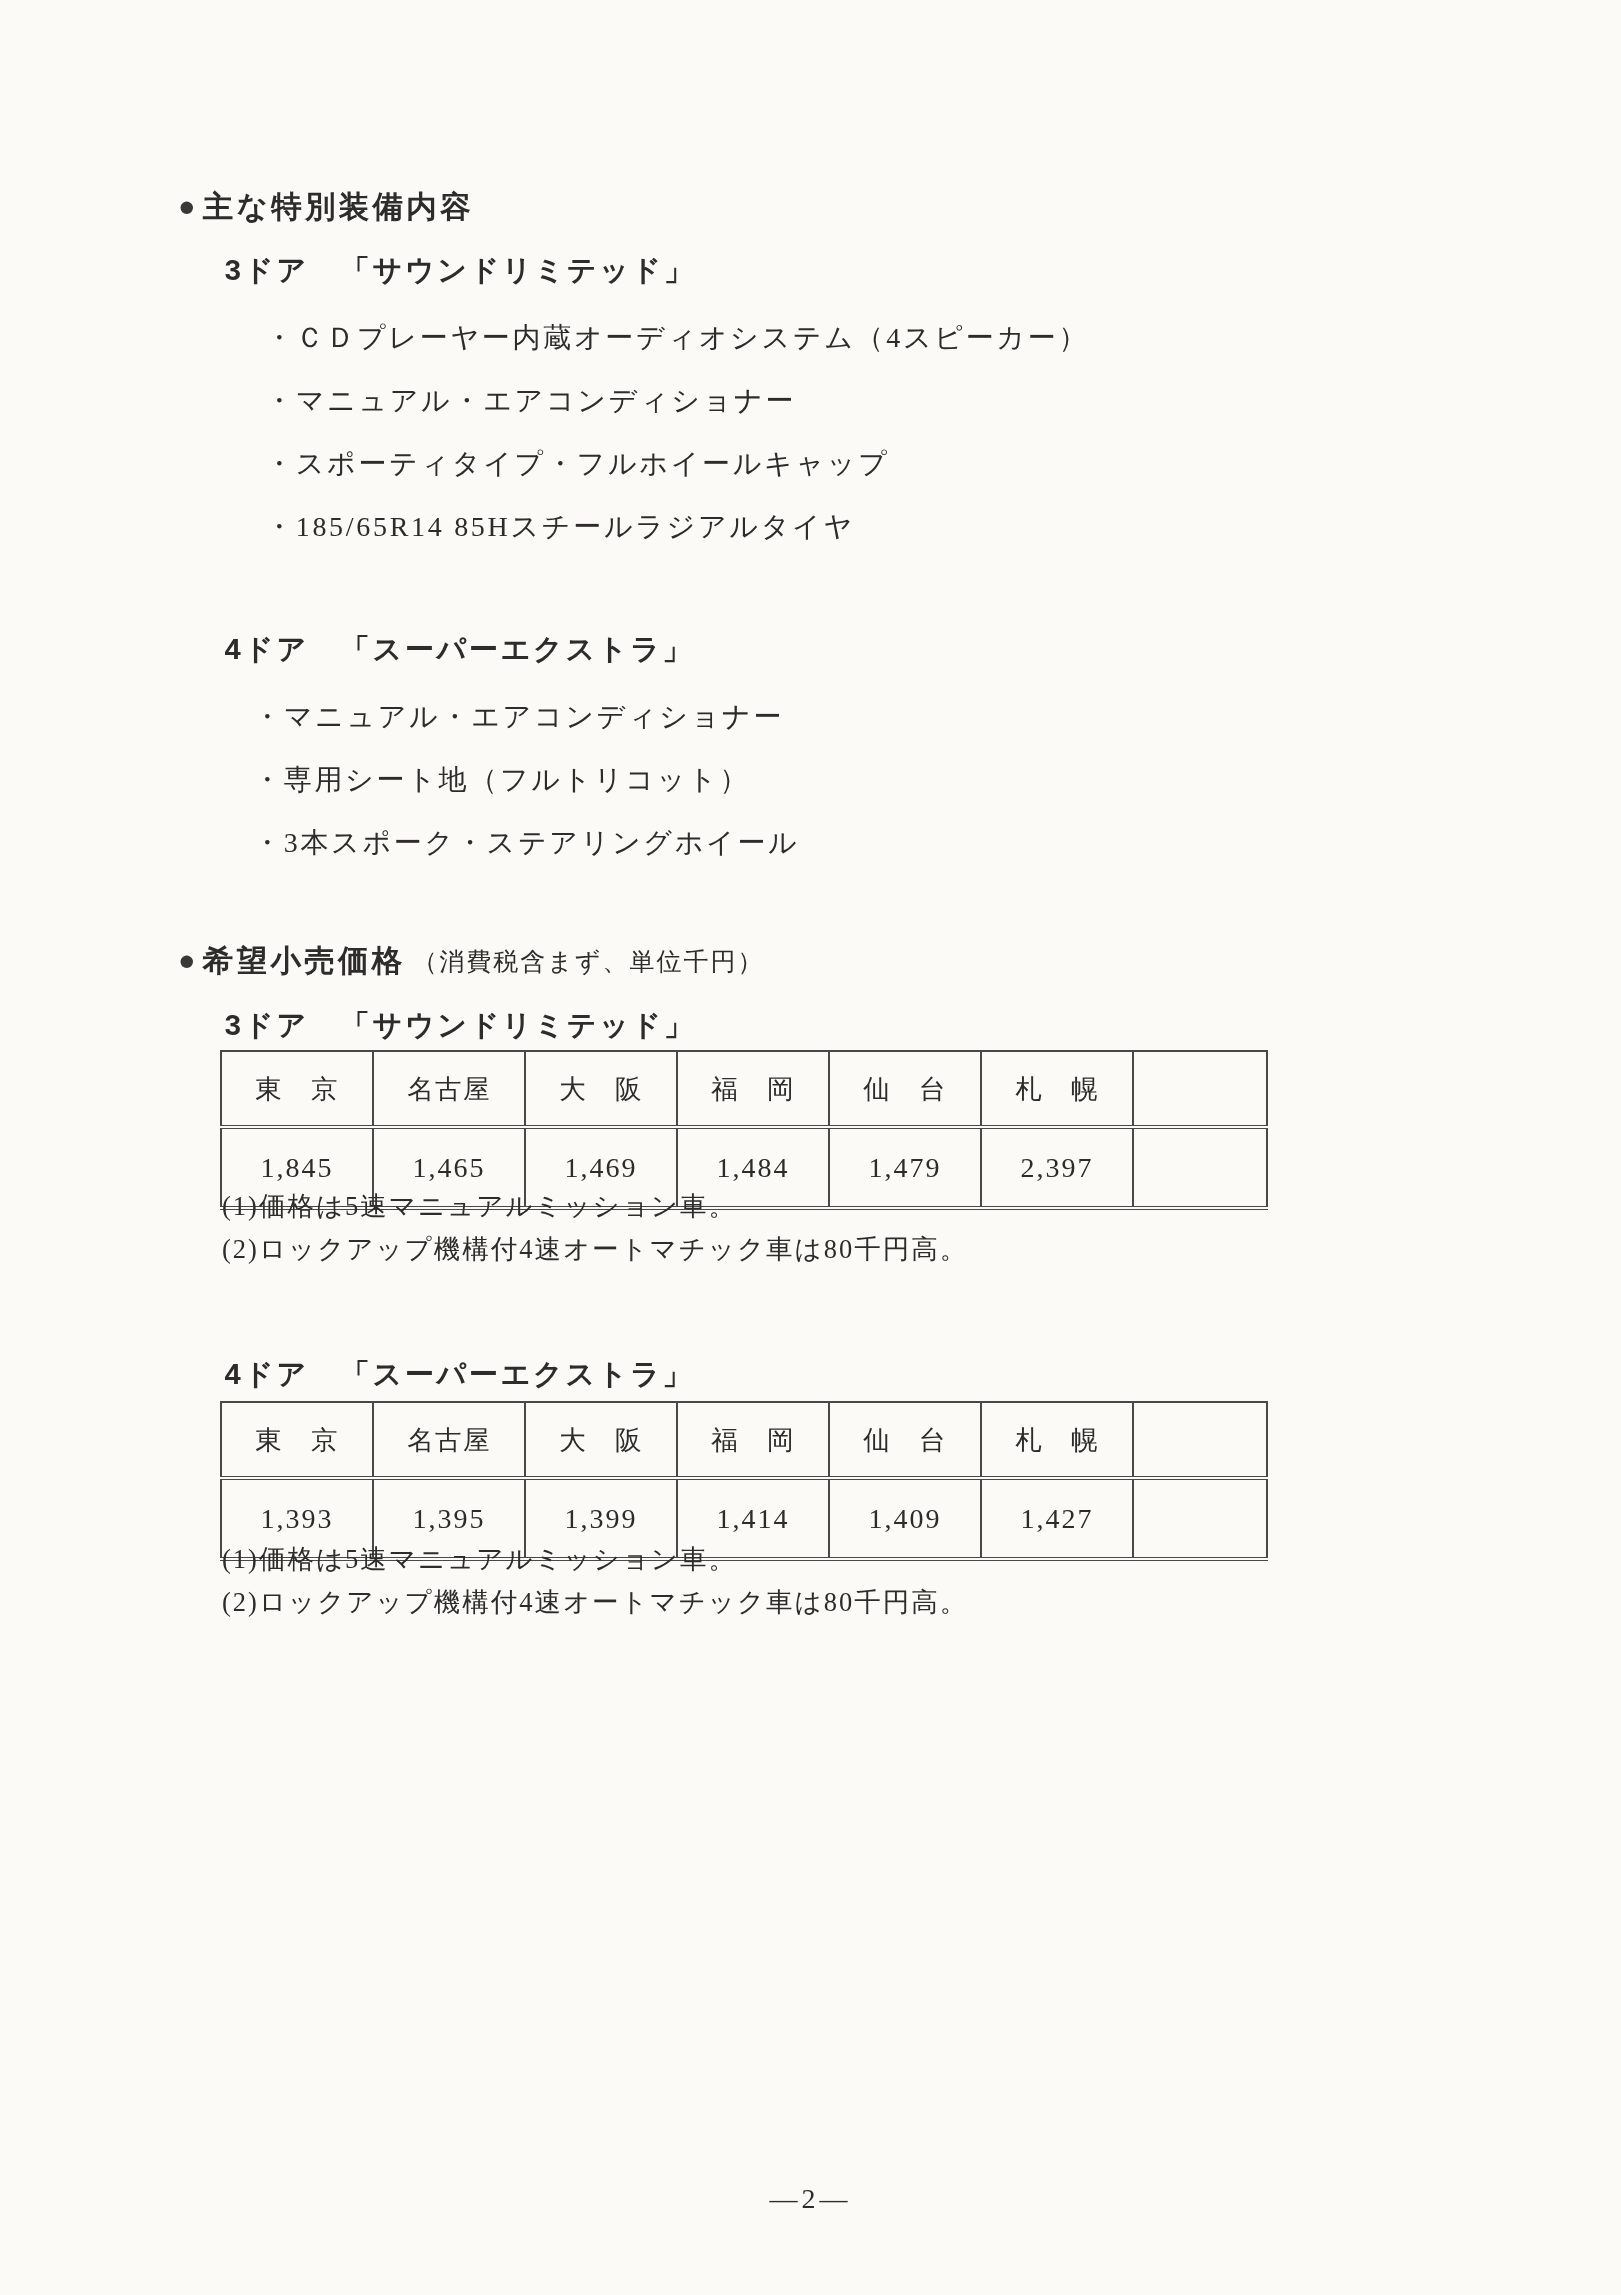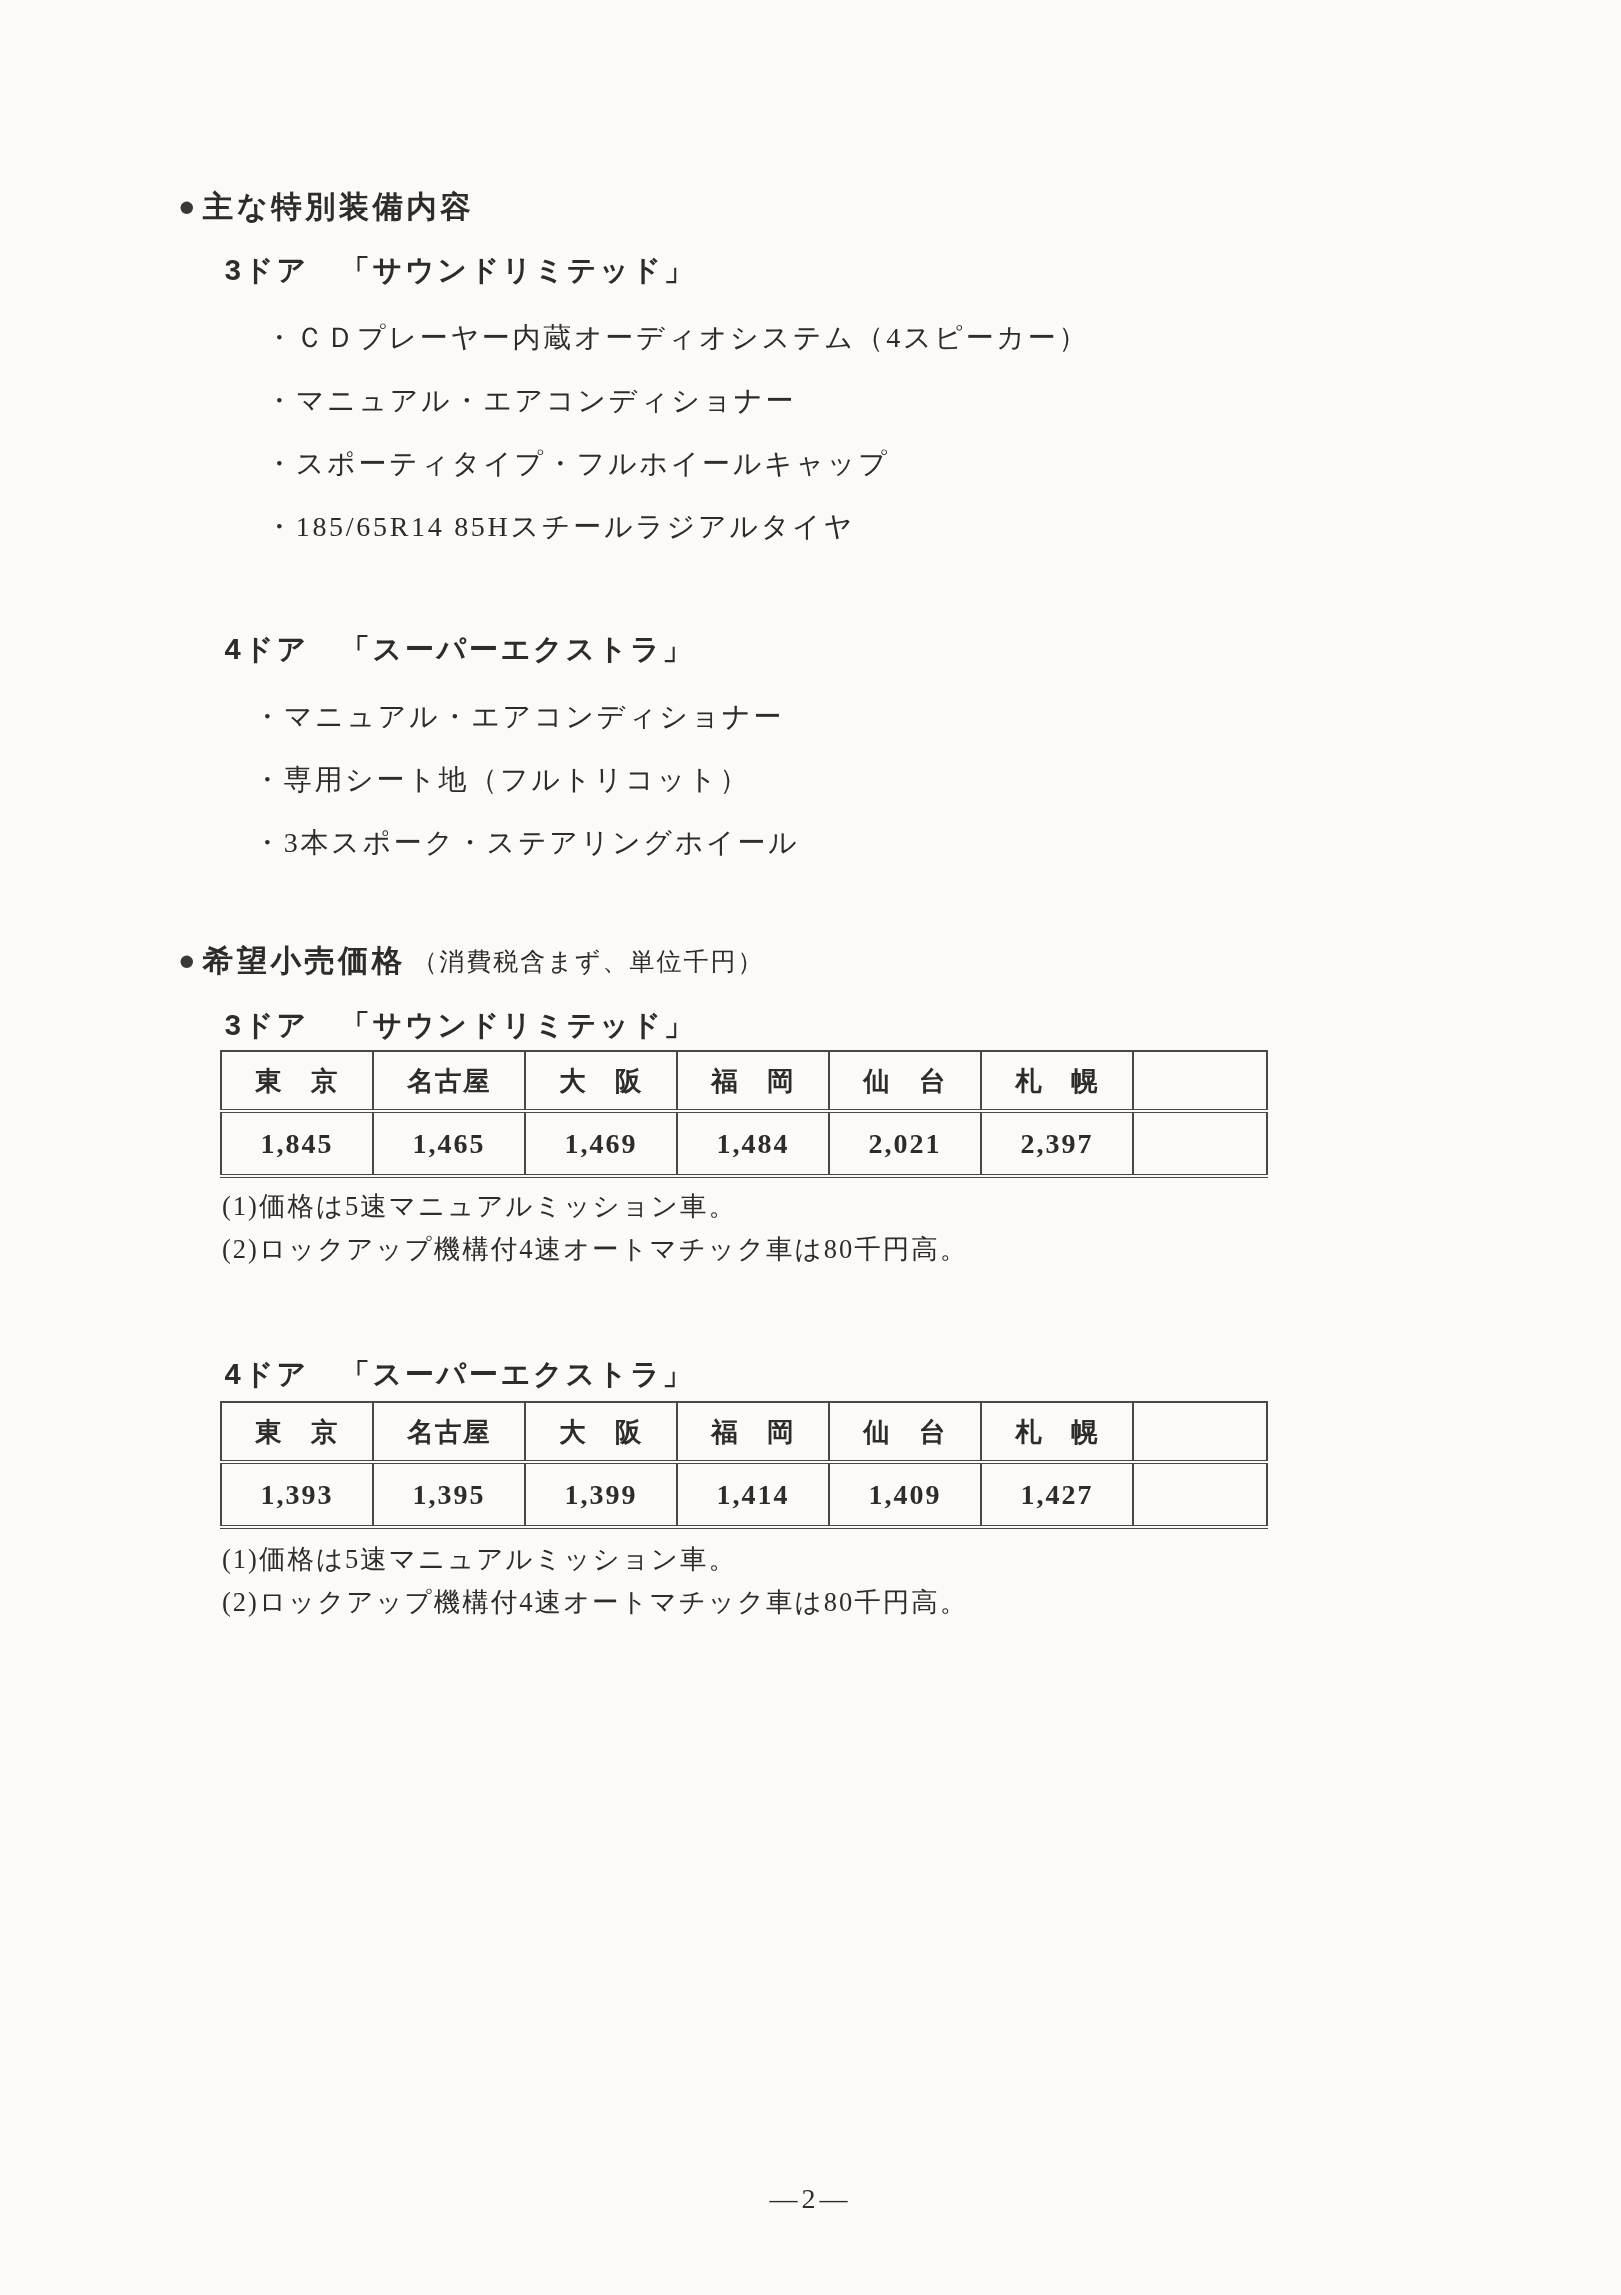--- a/index.html
+++ b/index.html
@@ -69,22 +69,22 @@
 
   
   table.price {
     border-collapse: collapse;
     table-layout: fixed;
     width: 1046px;
   }
   table.price th, table.price td {
     border: 2px solid #4a4846;
     text-align: center;
-    font-weight: bold;
-    padding: 0;
+    font-weight: normal;
+    padding: 8px;
   }
   table.price th {
     height: 57px;
     font-size: 26.5px;
     letter-spacing: 1.3px;
     border-bottom: 4px double #4a4846;
   }
   table.price td {
     height: 61px;
     font-size: 28px;
@@ -168,21 +168,21 @@
       <th>福　岡</th>
       <th>仙　台</th>
       <th>札　幌</th>
       <th></th>
     </tr>
     <tr>
       <td>1,845</td>
       <td>1,465</td>
       <td>1,469</td>
       <td>1,484</td>
-      <td>2,021</td>
+      <td>1,479</td>
       <td>2,397</td>
       <td></td>
     </tr>
   </tbody>
     </table>
 
   <div class="abs note" style="top:1188px; left:222px;">(1)価格は5速マニュアルミッション車。</div>
   <div class="abs note" style="top:1231px; left:222px;">(2)ロックアップ機構付4速オートマチック車は80千円高。</div>
 
   <div class="abs model-heading" style="top:1355px; left:224px;">

